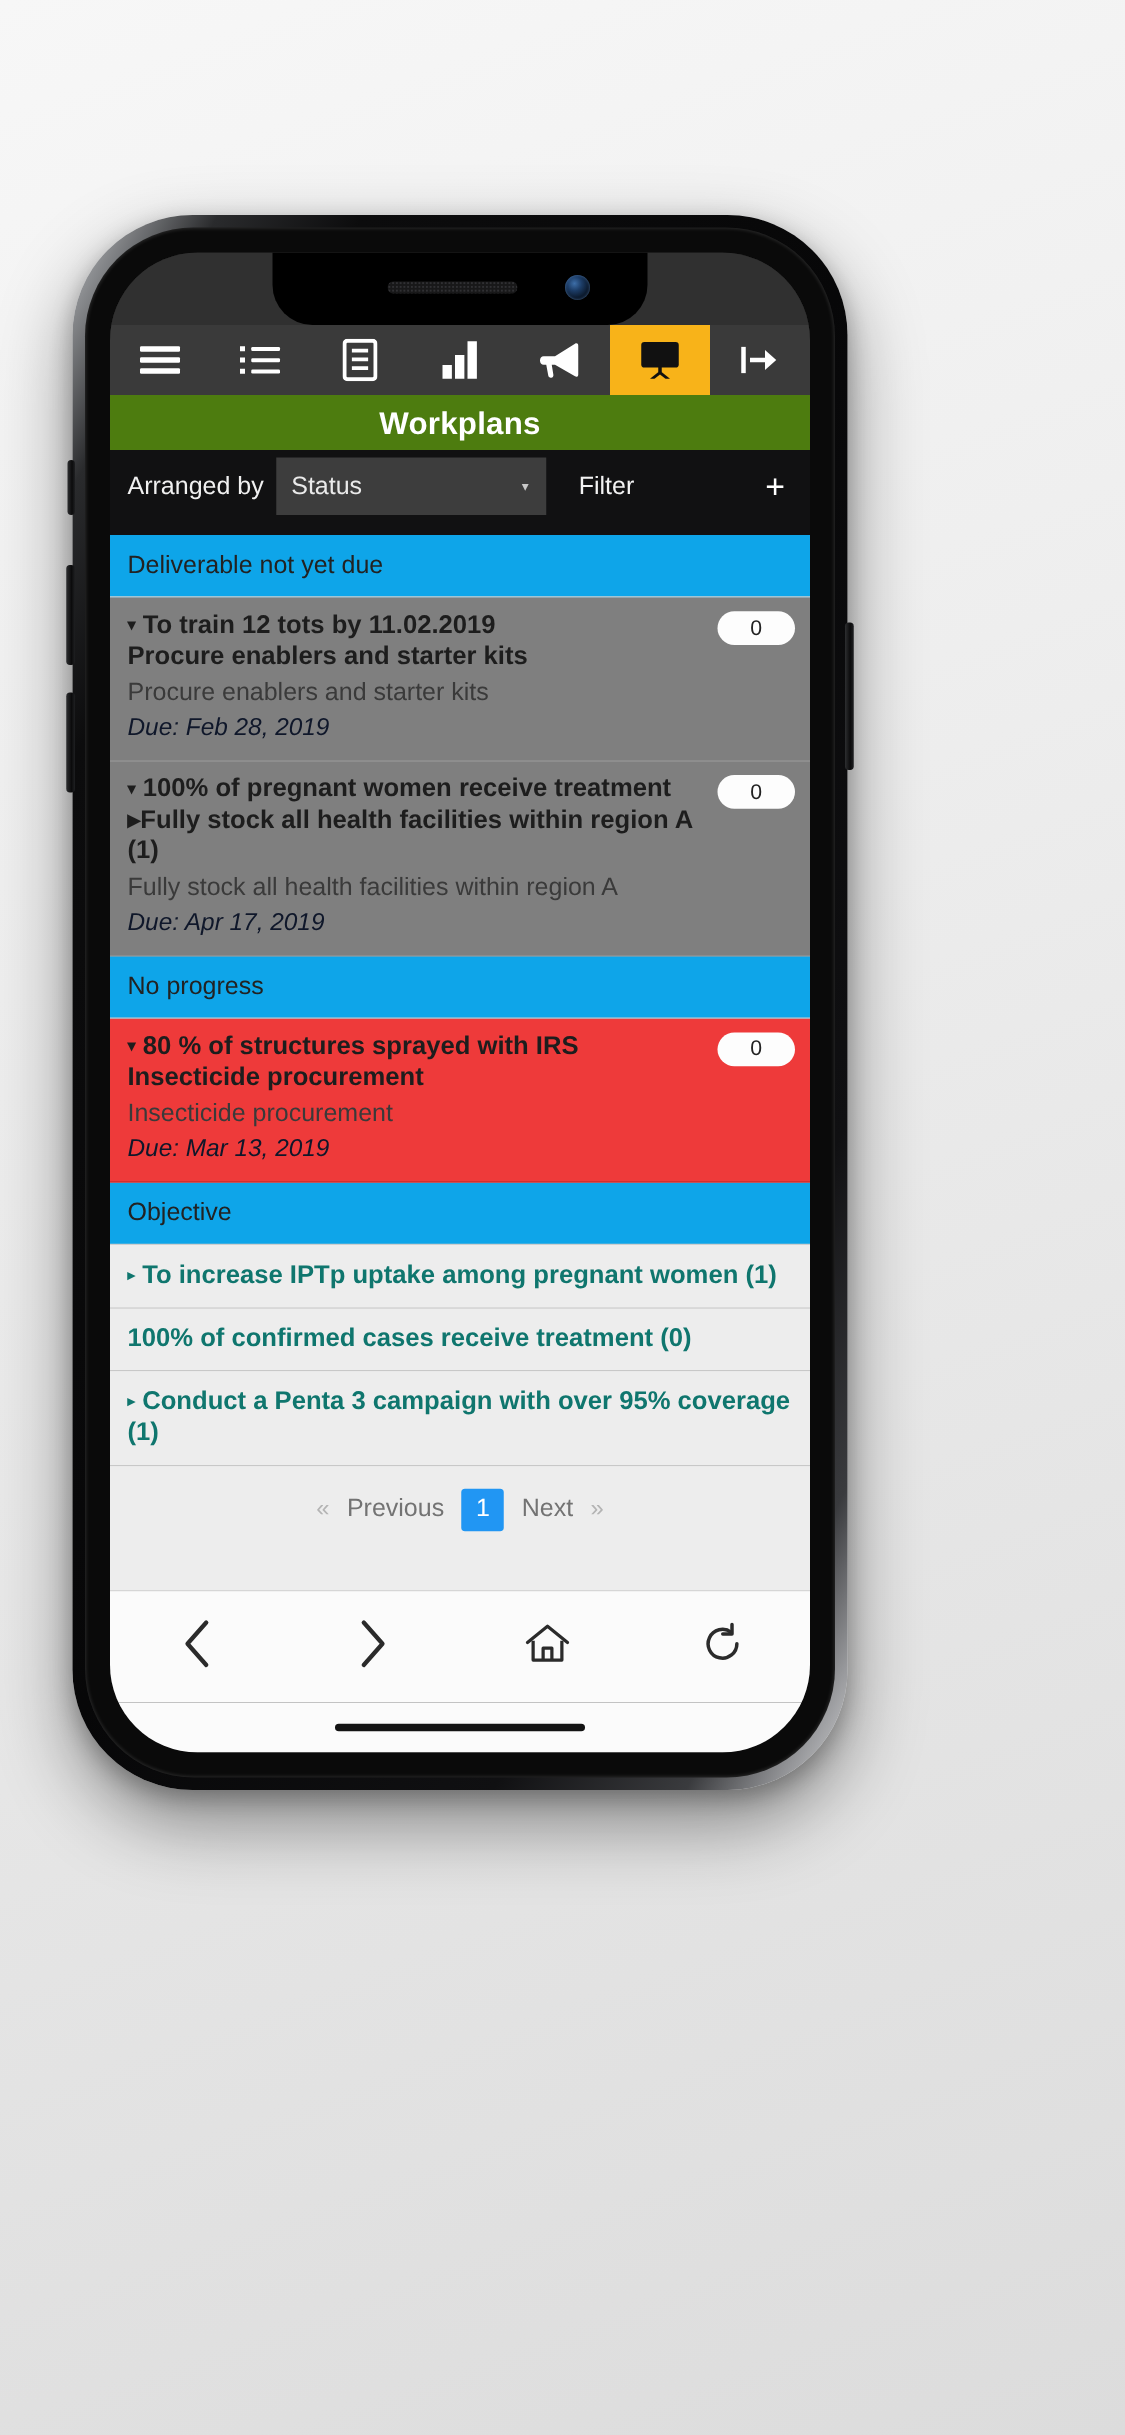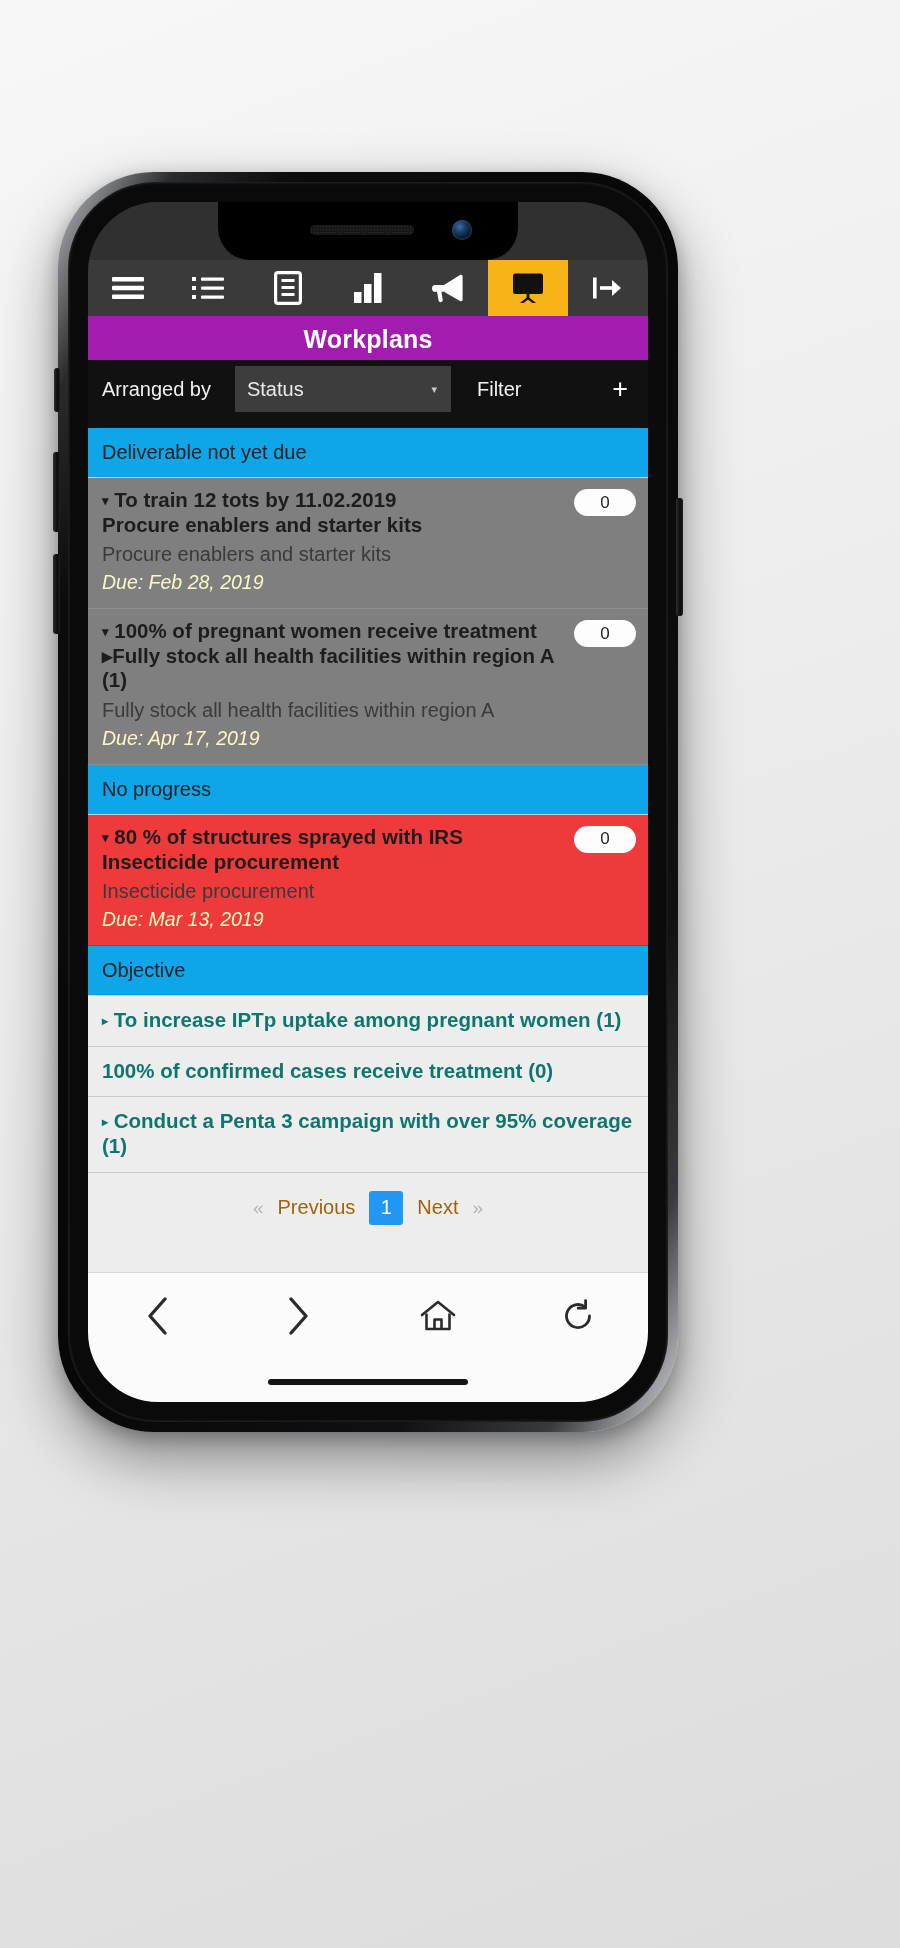--- a/index.html
+++ b/index.html
@@ -75,33 +75,33 @@
     flex: none; height: 56px; background: #3a3a3a;
     display: flex; align-items: stretch;
   }
   .tb-item {
     flex: 1; display: flex; align-items: center; justify-content: center;
   }
   .tb-item.active { background: #F8B319; }
   .tb-item svg { display: block; }
 
   #app-title-bar {
-    flex: none; background: #a21caf; color: #fff;
+    flex: none; background: #4d7c0f; color: #fff;
     text-align: center; padding: 9px 0 6px;
     font-size: 25px; font-weight: bold; letter-spacing: .2px;
   }
 
   
   #arrange-row {
     flex: none; background: #111112; color: #e9e9e9;
     display: flex; align-items: center; padding: 6px 14px 16px 14px; gap: 10px; justify-content: space-between;
   }
   #arrange-label { font-size: 20px; color: #f0f0f0; white-space: nowrap; }
   #sort-select {
-    flex: 1; max-width: 216px; margin-left: 14px;
+    flex: 1; max-width: 216px; 
     background: #3d3d3d; color: #eaeaea;
     height: 46px; display: flex; align-items: center;
     padding: 0 12px; font-size: 20px; position: relative;
   }
   #sort-caret { position: absolute; right: 14px; font-size: 11px; color: #c9c9c9; }
   #filter-label { font-size: 20px; margin-left: 16px; color: #f2f2f2; white-space: nowrap; }
   #add-button { font-size: 27px; color: #fff; margin-left: auto; padding-right: 6px; line-height: 1; }
 
   
   #list-area { flex: 1; background: #ededed; overflow: hidden; }
@@ -122,21 +122,21 @@
 
   .wp-title {
     font-size: 20.5px; font-weight: bold; color: #1d1d1d;
     line-height: 1.20; padding-right: 80px;
   }
   .wp-title .caret { font-size: 13px; vertical-align: 2px; }
   .wp-sub {
     font-size: 20px; color: #3a3a3a; margin-top: 5px; line-height: 1.2;
   }
   .wp-due {
-    font-size: 19.5px; color: #fef9c3; font-style: italic; margin-top: 5px;
+    font-size: 19.5px; color: #0f172a; font-style: italic; margin-top: 5px;
   }
   .wp-badge {
     position: absolute; right: 12px; top: 11px;
     min-width: 62px; height: 27px;
     background: #fdfdfd; border-radius: 14px;
     display: flex; align-items: center; justify-content: center;
     font-size: 17px; color: #222;
   }
 
   .obj-row {
@@ -145,21 +145,21 @@
     font-size: 20.5px; font-weight: bold; color: #0f766e; line-height: 1.20;
   }
   .obj-row .caret { font-size: 12px; vertical-align: 2px; }
 
   
   #pagination {
     background: #ededed; display: flex; align-items: center; justify-content: center;
     gap: 14px; padding: 18px 0 18px;
     border-bottom: none;
   }
-  #pagination .pg { font-size: 20px; color: #a16207; }
+  #pagination .pg { font-size: 20px; color: #737373; }
   #pagination .pg.chev { font-size: 19px; color: #b4b4b4; }
   #pagination .pg-current {
     background: #2196f3; color: #fff; font-size: 20px;
     min-width: 34px; height: 34px; border-radius: 3px;
     display: flex; align-items: center; justify-content: center;
   }
   #list-filler { background: #ededed; flex: 1; }
 
   
   #browser-nav {

